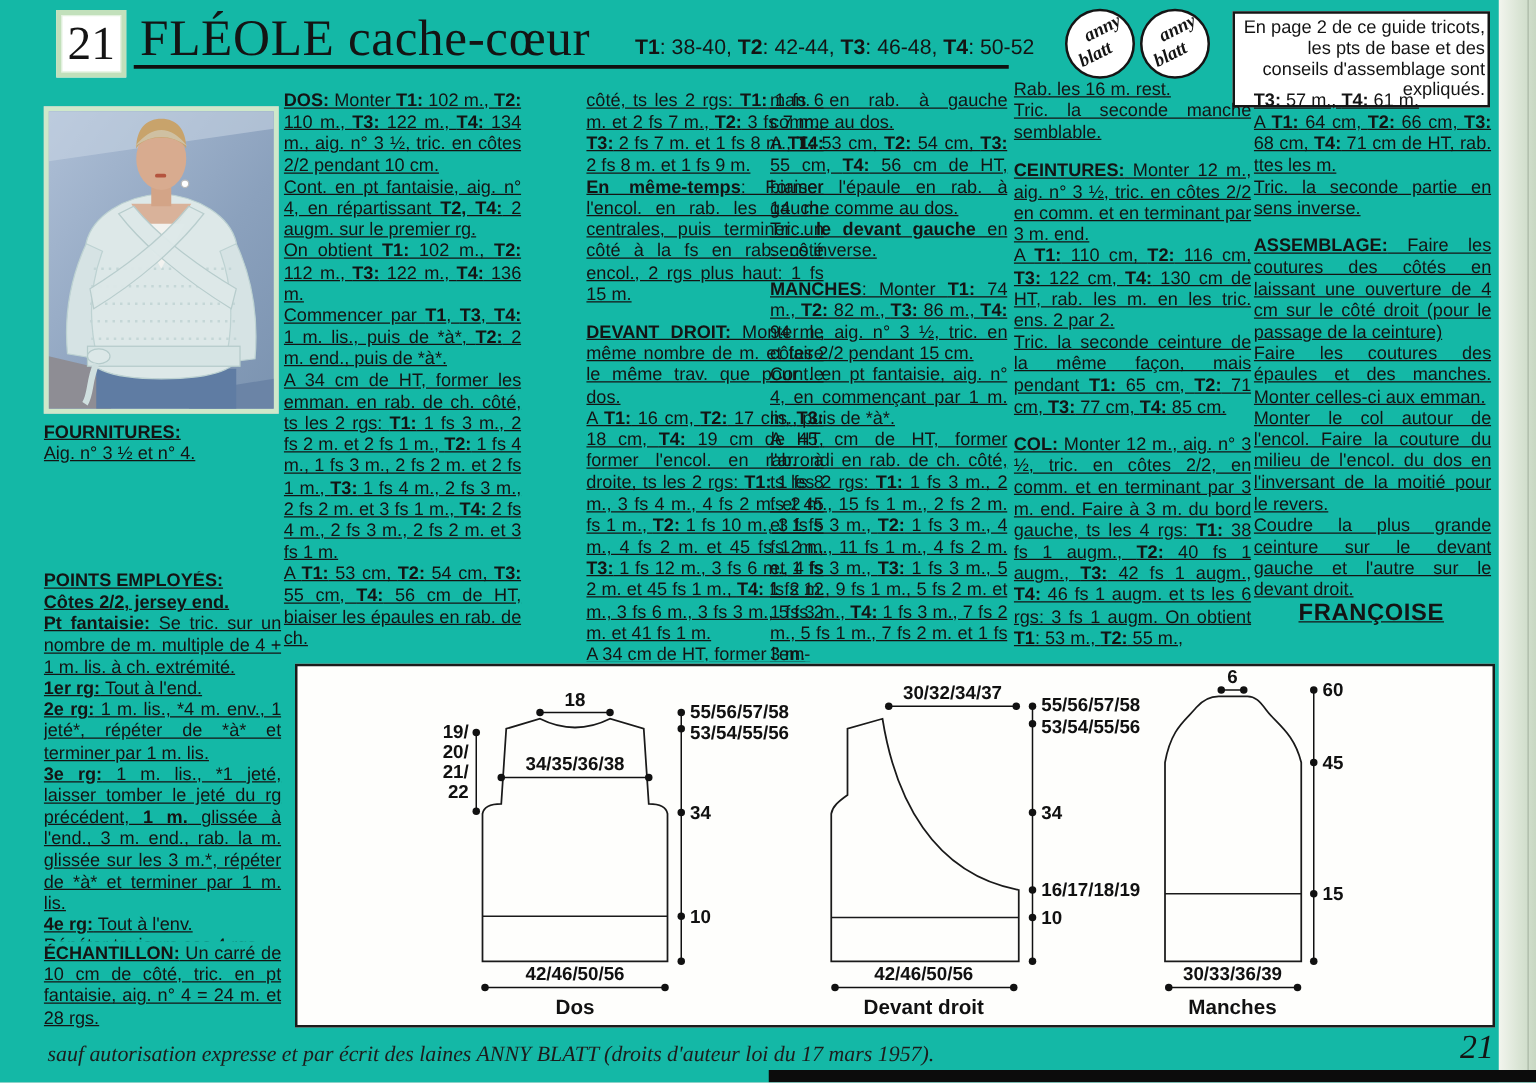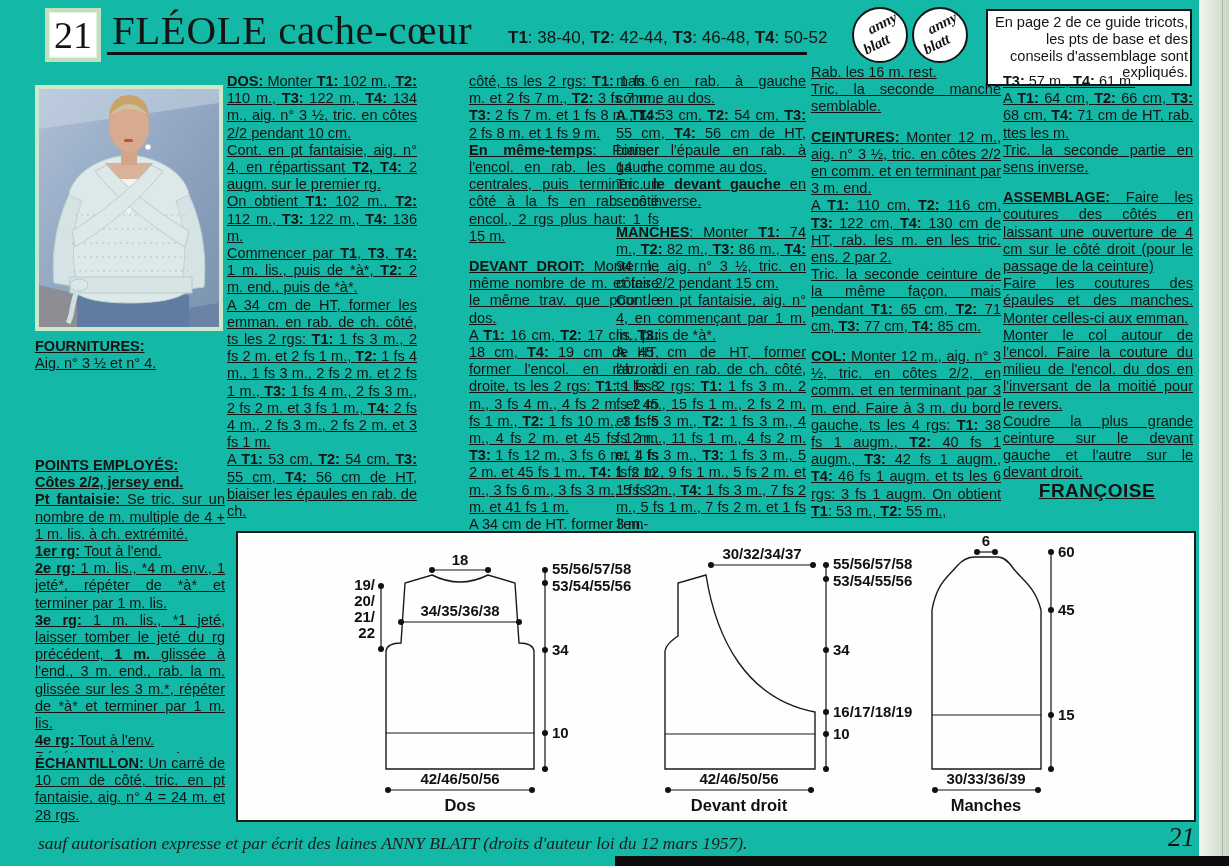--- a/index.html
+++ b/index.html
@@ -261,19 +261,19 @@
 
       <text x="748" y="13" text-anchor="middle">6</text>
       <text x="820" y="24">60</text>
       <text x="820" y="82">45</text>
       <text x="820" y="187">15</text>
       <text x="748" y="251" text-anchor="middle">30/33/36/39</text>
       <text x="748" y="278" text-anchor="middle" class="piece">Manches</text>
     </svg>
   </div>
 
-  <div class="footer">sauf autorisation expresse et par écrit des laines ANNY BLATT (droits d'auteur loi du 12 mars 1957).</div>
+  <div class="footer">sauf autorisation expresse et par écrit des laines ANNY BLATT (droits d'auteur loi du 17 mars 1957).</div>
   <div class="pagenum">21</div>
   <div class="edge-strip"></div>
   <div class="edge-line"></div>
   <div class="bottom-bar"></div>
 
 </div>
 
 </body></html>

